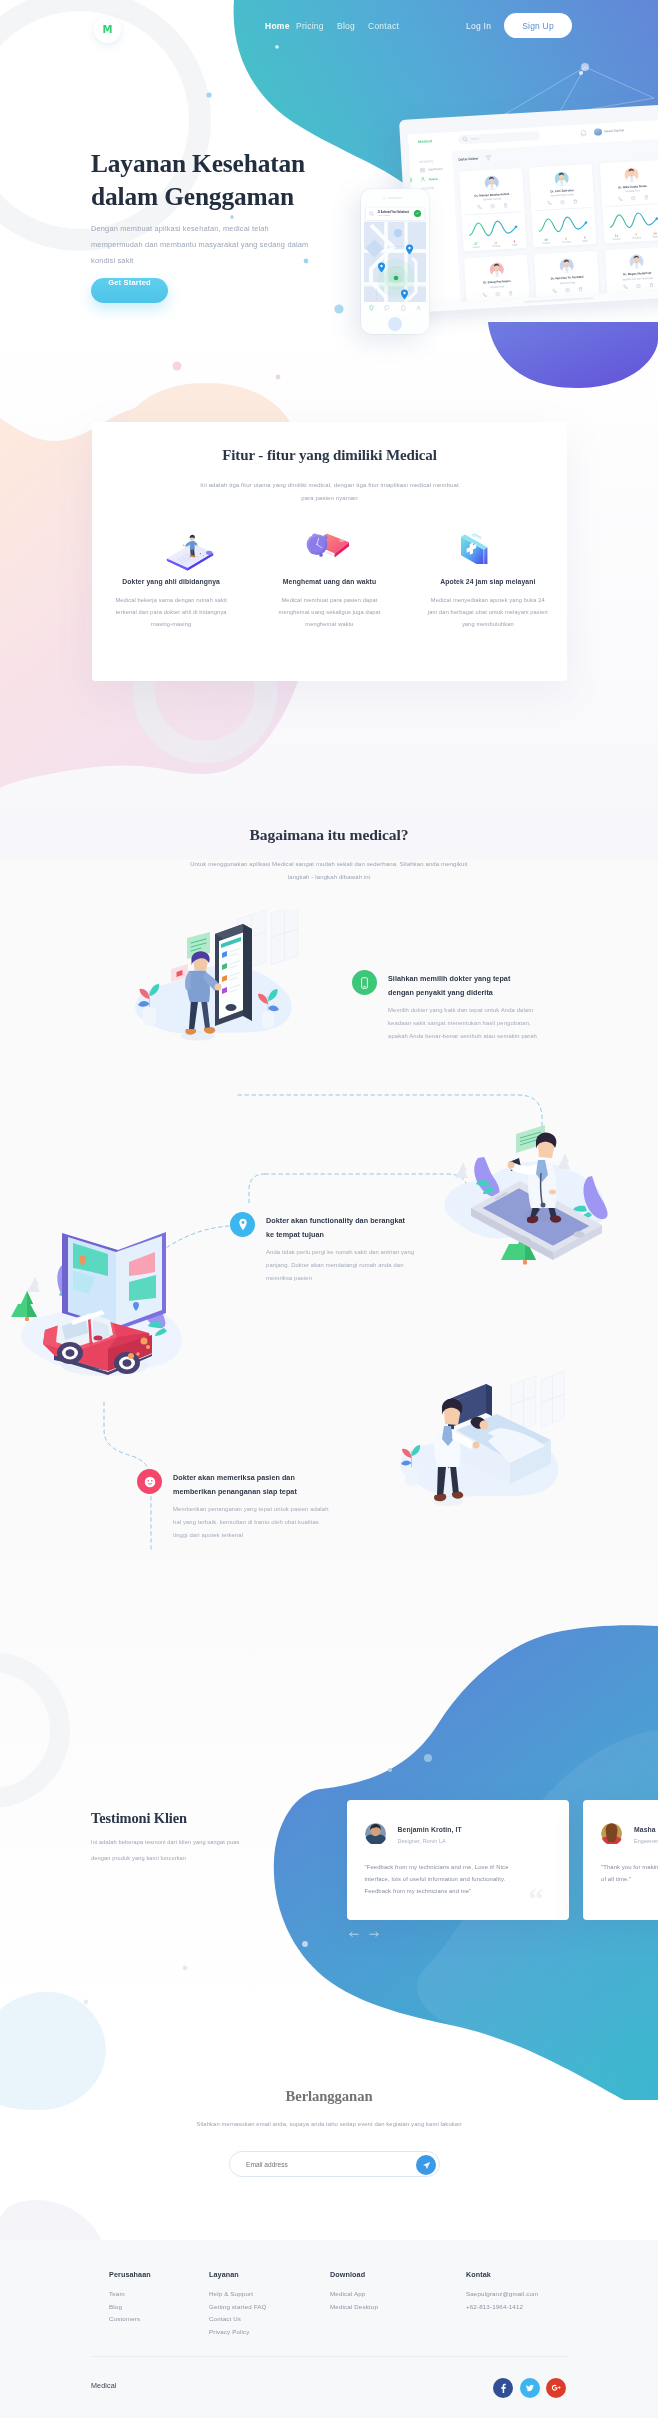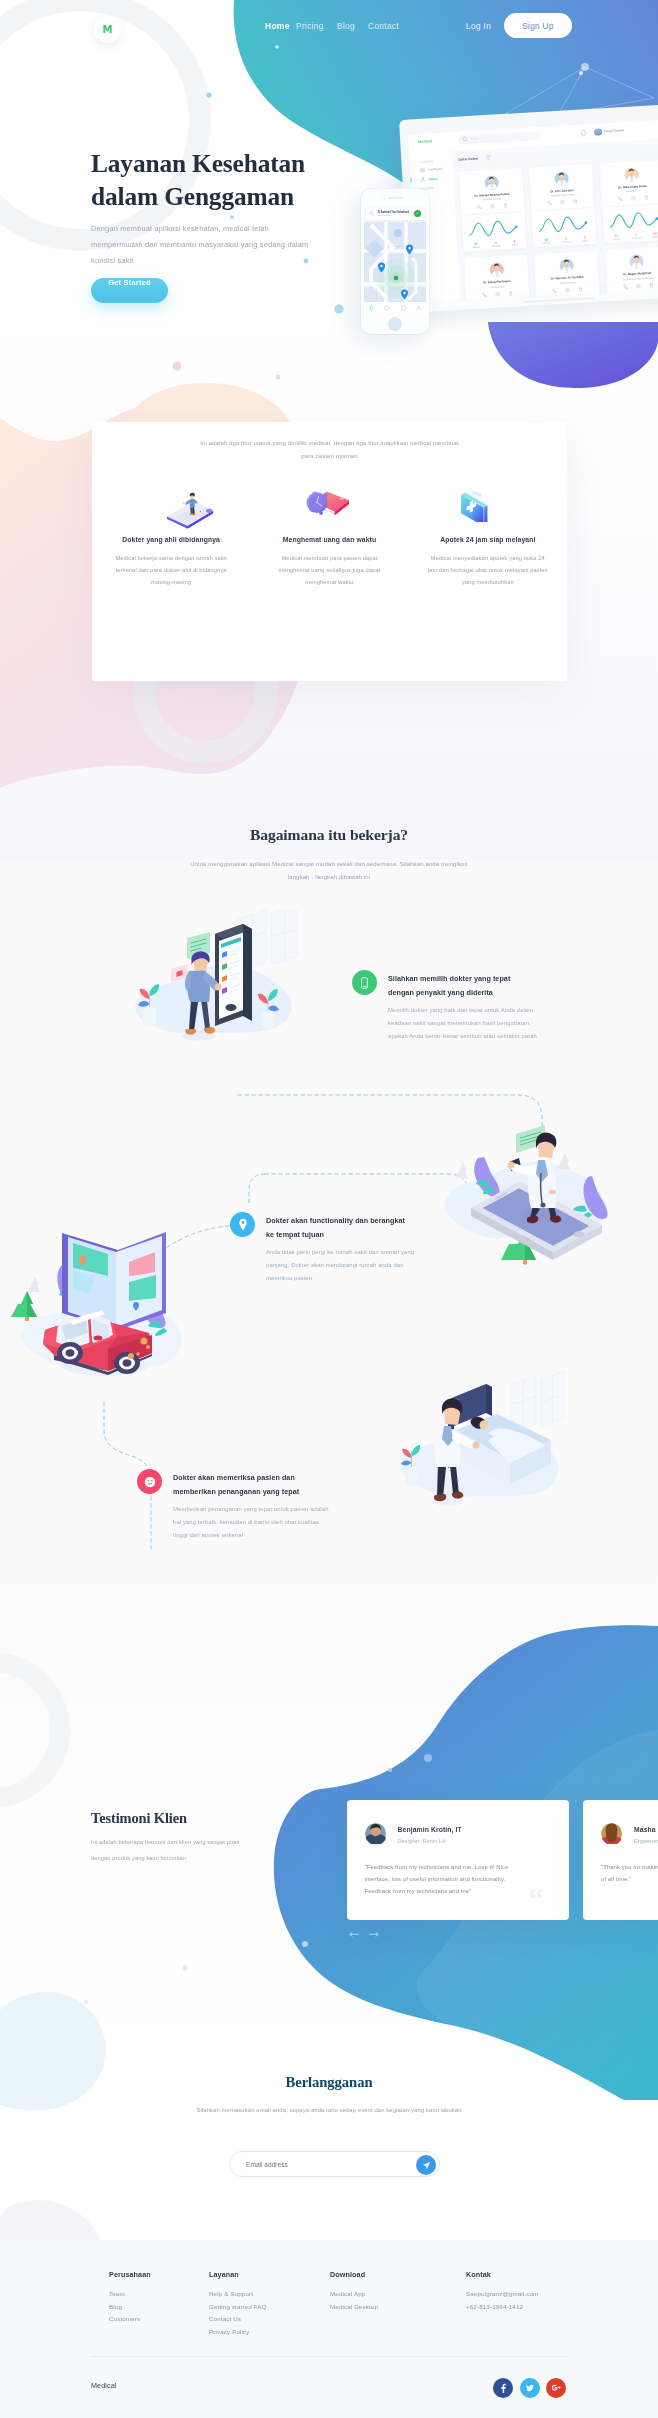--- a/index.html
+++ b/index.html
@@ -106,21 +106,21 @@
   .testi-sub{position:absolute;left:91px;top:275px;width:164px;font-size:5.6px;line-height:15.8px;color:#9aa3b4;letter-spacing:.15px;}
   .tcard{position:absolute;background:#fff;border-radius:4px;box-shadow:0 10px 30px rgba(60,90,150,.13);}
   .tc-av{position:absolute;left:18px;top:23px;width:22px;height:22px;border-radius:50%;overflow:hidden;}
   .tc-nm{position:absolute;left:51px;top:26px;font-size:6.8px;font-weight:bold;color:#384252;letter-spacing:.1px;}
   .tc-ro{position:absolute;left:51px;top:37.5px;font-size:5.4px;color:#a8b0be;letter-spacing:.1px;}
   .tc-q{position:absolute;left:18px;top:61px;width:165px;font-size:5.9px;line-height:12.1px;color:#848d9d;letter-spacing:.1px;}
   .tc-mark{position:absolute;left:182px;top:84px;font-size:30px;color:#eef0f4;font-family:"Liberation Serif",serif;line-height:1;font-weight:bold;}
   .testi-arrows{position:absolute;left:349px;top:371px;display:flex;gap:10px;}
   
   #sub{position:absolute;left:0;top:2068px;width:658px;height:172px;z-index:4;}
-  .sub-title{text-align:center;margin-top:6px;font-family:"Liberation Serif",serif;font-weight:bold;font-size:14.7px;color:#0c4a6e;letter-spacing:-.1px;}
+  .sub-title{text-align:center;margin-top:20px;font-family:"Liberation Serif",serif;font-weight:bold;font-size:14.7px;color:#737373;letter-spacing:-.1px;}
   .sub-sub{text-align:center;margin-top:16px;font-size:5.9px;color:#9aa3b4;letter-spacing:.1px;}
   .sub-form{position:absolute;left:229px;top:83px;width:211px;height:26px;border:1px solid #dde6f2;border-radius:13px;background:#fff;
      display:flex;align-items:center;}
   .sub-input{border:none;outline:none;background:transparent;flex:1;padding-left:16px;font-size:6.6px;color:#9aa3b4;font-family:"Liberation Sans",sans-serif;}
   .sub-send{position:absolute;right:3px;top:3px;width:20px;height:20px;border-radius:50%;background:#3b9ae8;display:flex;align-items:center;justify-content:center;}
   
   #footer{position:absolute;left:0;top:2240px;width:658px;height:178px;background:#f7f8fa;z-index:4;}
   .f-col{position:absolute;top:30px;}
   .f-h{font-size:7.2px;font-weight:bold;color:#2f3a4b;margin-bottom:11px;letter-spacing:.1px;}
   .f-l{font-size:6.2px;color:#8b94a4;margin-bottom:5.5px;letter-spacing:.15px;}
@@ -615,20 +615,21 @@
 
     <h1 class="hero-title">Layanan Kesehatan dalam Genggaman</h1>
     <p class="hero-sub">Dengan membuat aplikasi kesehatan, medical telah mempermudah dan membantu masyarakat yang sedang dalam kondisi sakit</p>
     <div class="get-started">
         <span>Get Started</span>
       </div>
   </section>
 
   <section id="features">
     <div class="feat-card">
+      <h2 class="feat-title">Fitur - fitur yang dimiliki Medical</h2>
       <p class="feat-sub">Ini adalah tiga fitur utama yang dimiliki medical, dengan tiga fitur iniaplikasi medical membuat para pasien nyaman</p>
       <div class="feat-row">
 
         <div class="feat-item">
           <div class="feat-ico">
             <svg width="50" height="40" viewBox="0 0 124 100">
               <defs>
                 <linearGradient id="fi1a" x1="0" y1="0" x2="1" y2="1">
                     <stop offset="0" stop-color="#5bd8f5"></stop>
                     <stop offset="1" stop-color="#6b5ce7"></stop>
@@ -736,21 +737,21 @@
           </div>
           <div class="feat-h">Apotek 24 jam siap melayani</div>
           <div class="feat-p">Medical menyediakan apotek  yang buka 24 jam dan berbagai obat untuk melayani pasien yang membutuhkan</div>
         </div>
 
       </div>
     </div>
   </section>
 
   <section id="how">
-    <h2 class="how-title">Bagaimana itu bekerja?</h2>
+    <h2 class="how-title">Bagaimana itu medical?</h2>
     <p class="how-sub">Untuk menggunakan aplikasi Medical sangat mudah sekali dan sederhana. Silahkan anda mengikuti langkah - langkah dibawah ini</p>
 
     <svg class="abs" style="left:0;top:0;z-index:2" width="658" height="760">
       <g fill="none" stroke="#8ec9e6" stroke-width="1" stroke-dasharray="3.5 3.5" stroke-linecap="round">
         <path d="M238,305 L518,305 C534,305 542,313 542,328 L542,350"></path>
         <path d="M265,384 L448,384 C462,384 468,391 468,404"></path>
         <path d="M265,384 C253,384 249,391 249,400 L249,414"></path>
         <path d="M229,436 C202,438 176,448 150,470"></path>
         <path d="M104,612 L104,640 C104,656 118,662 132,666 C144,670 151,678 151,690 L151,770"></path>
         <path d="M151,770 C151,786 160,793 176,793 L380,793"></path>
@@ -1003,21 +1004,21 @@
     </div>
     <div class="step" style="left:137px;top:679px;z-index:5">
       <div class="step-badge" style="left:0;top:0;background:#f4476b">
         <svg width="12" height="12" viewBox="0 0 16 16">
             <circle cx="8" cy="8" r="7" fill="#fff"></circle>
             <circle cx="5.6" cy="6.4" r="1" fill="#f4476b"></circle>
             <circle cx="10.4" cy="6.4" r="1" fill="#f4476b"></circle>
             <path d="M5.2,9.6 C6.2,11.4 9.8,11.4 10.8,9.6" fill="none" stroke="#f4476b" stroke-width="1.2" stroke-linecap="round"></path>
           </svg>
       </div>
-      <div class="step-h" style="left:36px;top:2px">Dokter akan memeriksa pasien dan memberikan penanganan yang tepat</div>
+      <div class="step-h" style="left:36px;top:2px">Dokter akan memeriksa pasien dan memberikan penanganan siap tepat</div>
       <div class="step-p" style="left:36px;top:34px">Memberikan penanganan yang tepat untuk pasien adalah hal yang terbaik. kemudian di bantu oleh obat kualitas tinggi dari apotek terkenal</div>
     </div>
   </section>
 
   <section id="testi">
 
     <svg class="abs" style="left:-70px;top:70px" width="180" height="200">
       <circle cx="62" cy="100" r="68" fill="none" stroke="#f4f5f7" stroke-width="20"></circle>
     </svg>
 

